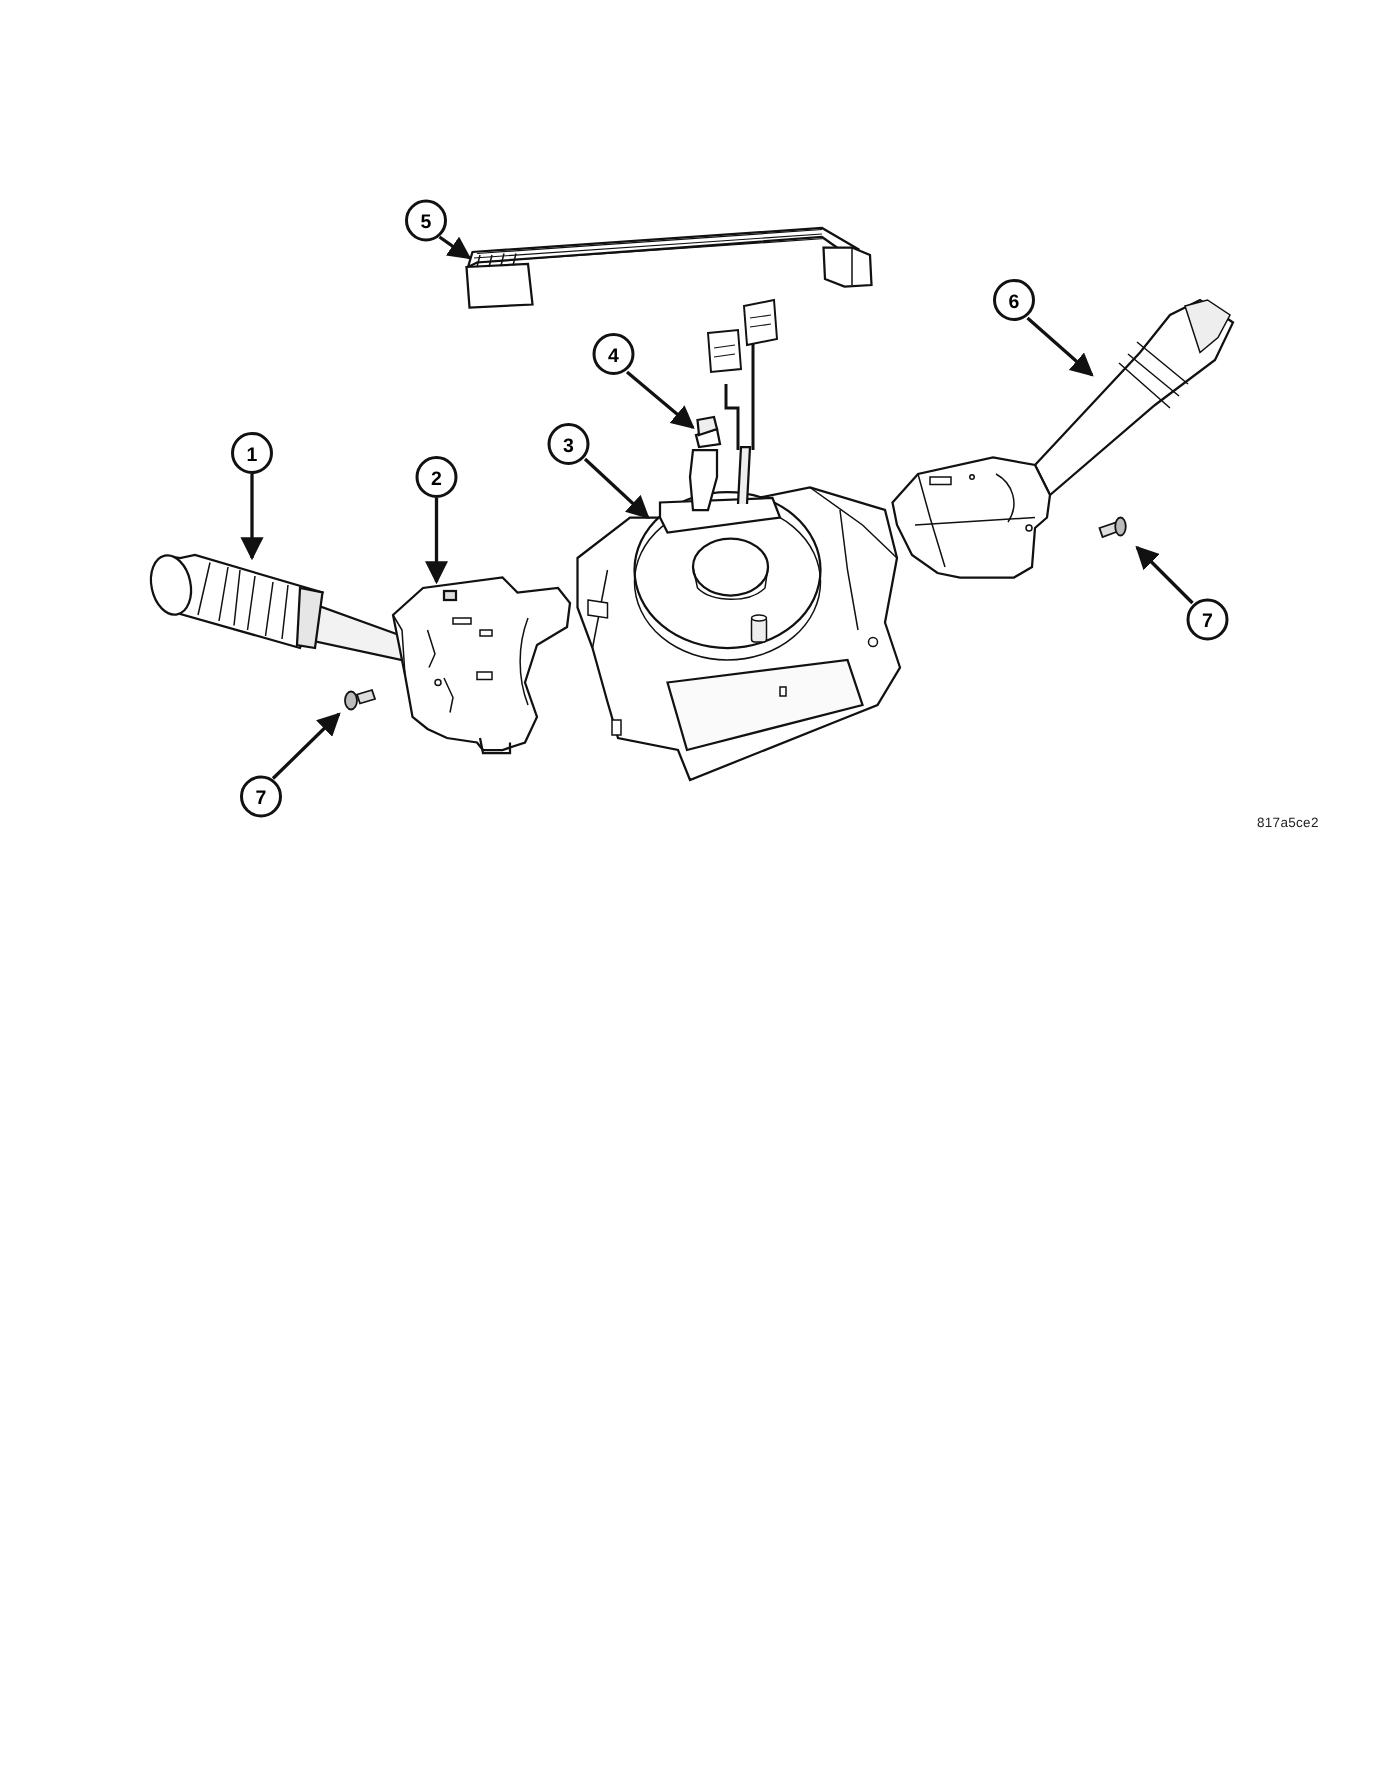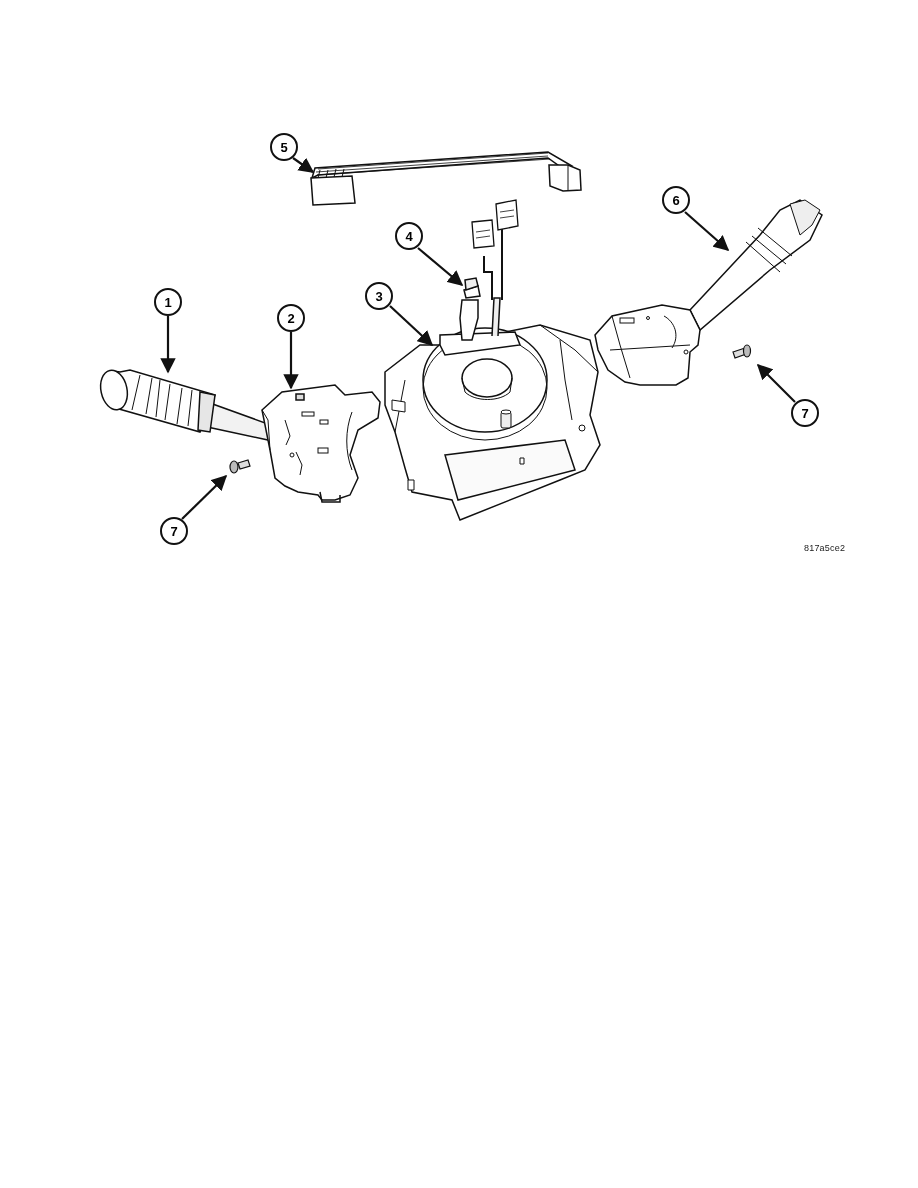--- a/index.html
+++ b/index.html
@@ -1,19 +1,19 @@
 <!DOCTYPE html>
 <html><head>
 <meta charset="utf-8">
 <style>
   html, body { margin: 0; padding: 0; background: #ffffff; }
   body { width: 918px; height: 1188px; position: relative; overflow: hidden;
          font-family: "Liberation Sans", sans-serif; }
   #figure { position: absolute; left: 0; top: 0; width: 918px; height: 600px; }
-  .figure-code { position: absolute; left: 804px; top: 543px; font-size: 9px; color: #222;
+  .figure-code { position: absolute; left: 838px; top: 543px; font-size: 9px; color: #222;
                  font-family: "Liberation Sans", sans-serif; letter-spacing: 0.2px; }
   .callout-text { font-family: "Liberation Sans", sans-serif; font-weight: bold; font-size: 13px; }
 </style>
 </head>
 <body>
 
 <div id="figure">
 <svg width="918" height="600" viewBox="0 0 918 600" xmlns="http://www.w3.org/2000/svg">
   <defs>
     <marker id="arrow" viewBox="0 0 10 10" refX="9" refY="5" markerWidth="7" markerHeight="7" orient="auto-start-reverse">

